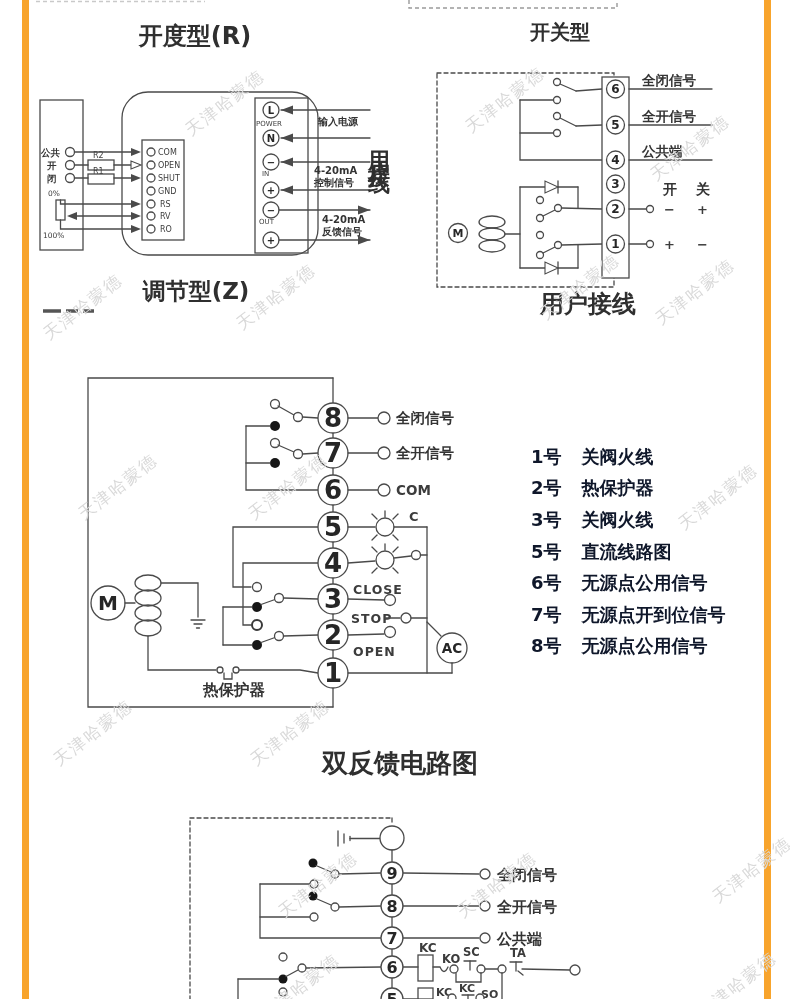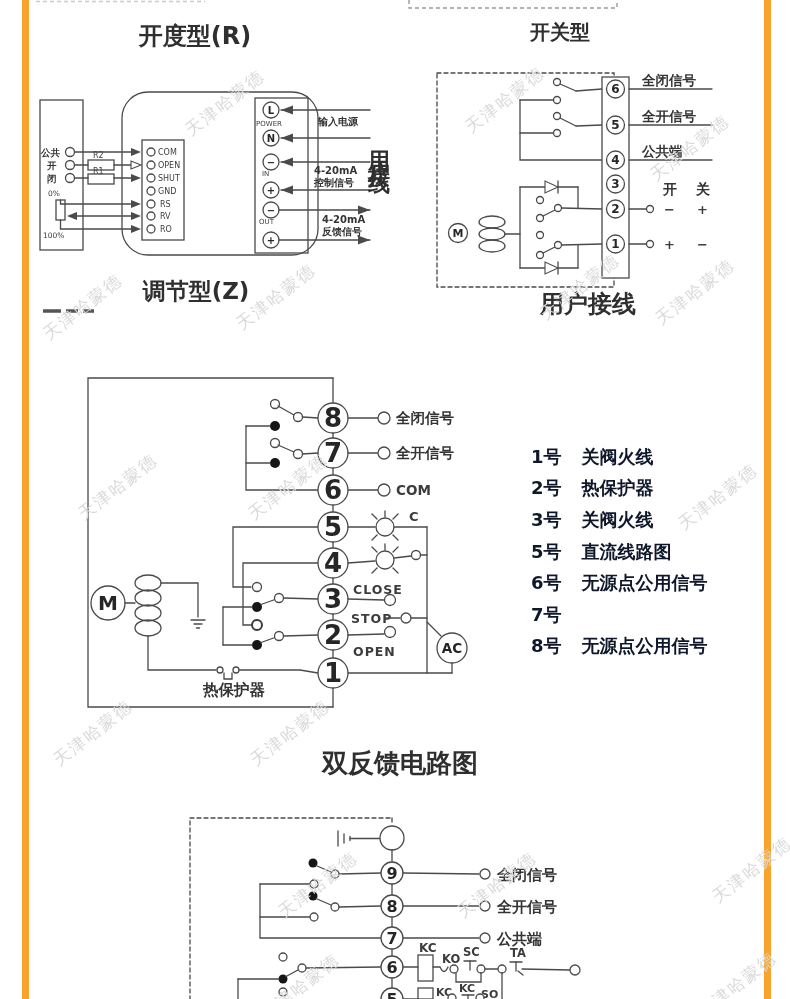--- a/index.html
+++ b/index.html
@@ -369,20 +369,21 @@
     <div class="legend-row">
         <span>5号</span>
         <span>直流线路图</span>
       </div>
     <div class="legend-row">
         <span>6号</span>
         <span>无源点公用信号</span>
       </div>
     <div class="legend-row">
         <span>7号</span>
+        <span>无源点开到位信号</span>
       </div>
     <div class="legend-row">
         <span>8号</span>
         <span>无源点公用信号</span>
       </div>
   </div>
 
   <div class="ttl" style="left:280px;top:746px;width:240px;font-size:26px;">双反馈电路图</div>
 
   <svg style="left:180px;top:812px" width="480" height="187" viewBox="0 0 480 187">

